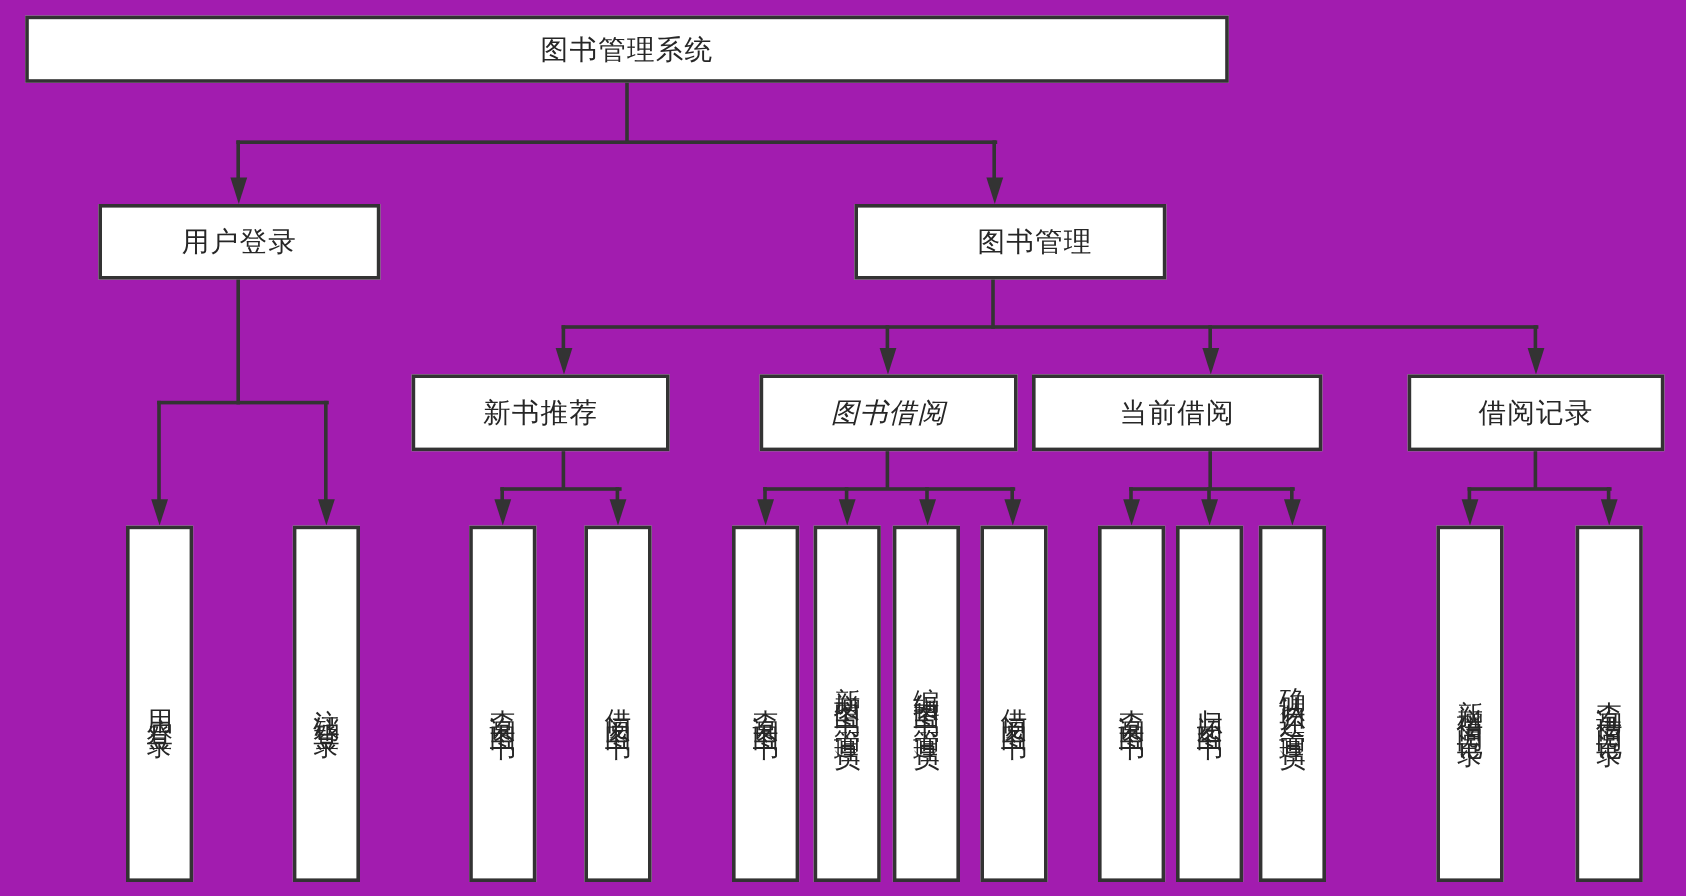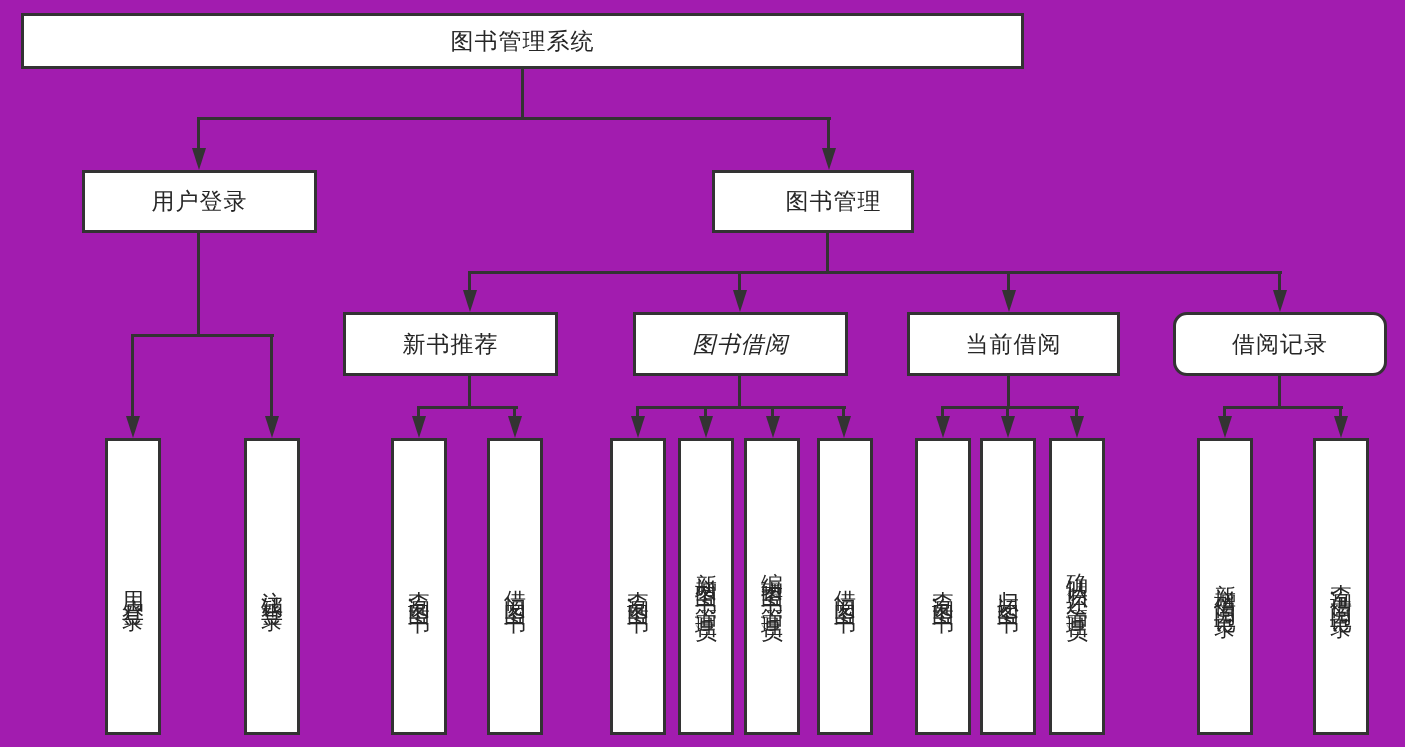--- a/index.html
+++ b/index.html
@@ -45,21 +45,21 @@
   <div class="vline" style="left:521px;top:69px;height:50px;"></div>
   <div class="hline" style="left:197px;top:117px;width:634px;"></div>
   <div class="vline" style="left:197px;top:117px;height:34px;"></div>
   <div class="arrow" style="left:192px;top:148px;"></div>
   <div class="vline" style="left:827px;top:117px;height:34px;"></div>
   <div class="arrow" style="left:822px;top:148px;"></div>
 
   <div class="node" style="left:82px;top:170px;width:235px;height:63px;">
     <span>用户登录</span>
   </div>
-  <div class="node" style="left:712px;top:170px;width:202px;height:63px;padding-left:41px;">
+  <div class="node" style="left:712px;top:170px;width:260px;height:63px;padding-left:41px;">
     <span>图书管理</span>
   </div>
 
   <div class="vline" style="left:197px;top:233px;height:104px;"></div>
   <div class="hline" style="left:131px;top:334px;width:143px;"></div>
   <div class="vline" style="left:131px;top:334px;height:84px;"></div>
   <div class="arrow" style="left:126px;top:416px;"></div>
   <div class="vline" style="left:270px;top:334px;height:84px;"></div>
   <div class="arrow" style="left:265px;top:416px;"></div>
 
@@ -73,24 +73,24 @@
   <div class="arrow" style="left:1002px;top:290px;"></div>
   <div class="vline" style="left:1278px;top:271px;height:20px;"></div>
   <div class="arrow" style="left:1273px;top:290px;"></div>
 
   <div class="node" style="left:343px;top:312px;width:215px;height:64px;">
     <span>新书推荐</span>
   </div>
   <div class="node" style="left:633px;top:312px;width:215px;height:64px;font-style:italic;">
     <span>图书借阅</span>
   </div>
-  <div class="node" style="left:907px;top:312px;width:213px;height:64px;">
+  <div class="node" style="left:860px;top:312px;width:242px;height:64px;">
     <span>当前借阅</span>
   </div>
-  <div class="node" style="left:1173px;top:312px;width:214px;height:64px;border-radius:14px;">
+  <div class="node" style="left:1173px;top:312px;width:214px;height:64px;">
     <span>借阅记录</span>
   </div>
 
   <div class="vline" style="left:468px;top:376px;height:32px;"></div>
   <div class="hline" style="left:417px;top:406px;width:101px;"></div>
   <div class="vline" style="left:417px;top:406px;height:14px;"></div>
   <div class="arrow" style="left:412px;top:416px;"></div>
   <div class="vline" style="left:513px;top:406px;height:14px;"></div>
   <div class="arrow" style="left:508px;top:416px;"></div>
 

